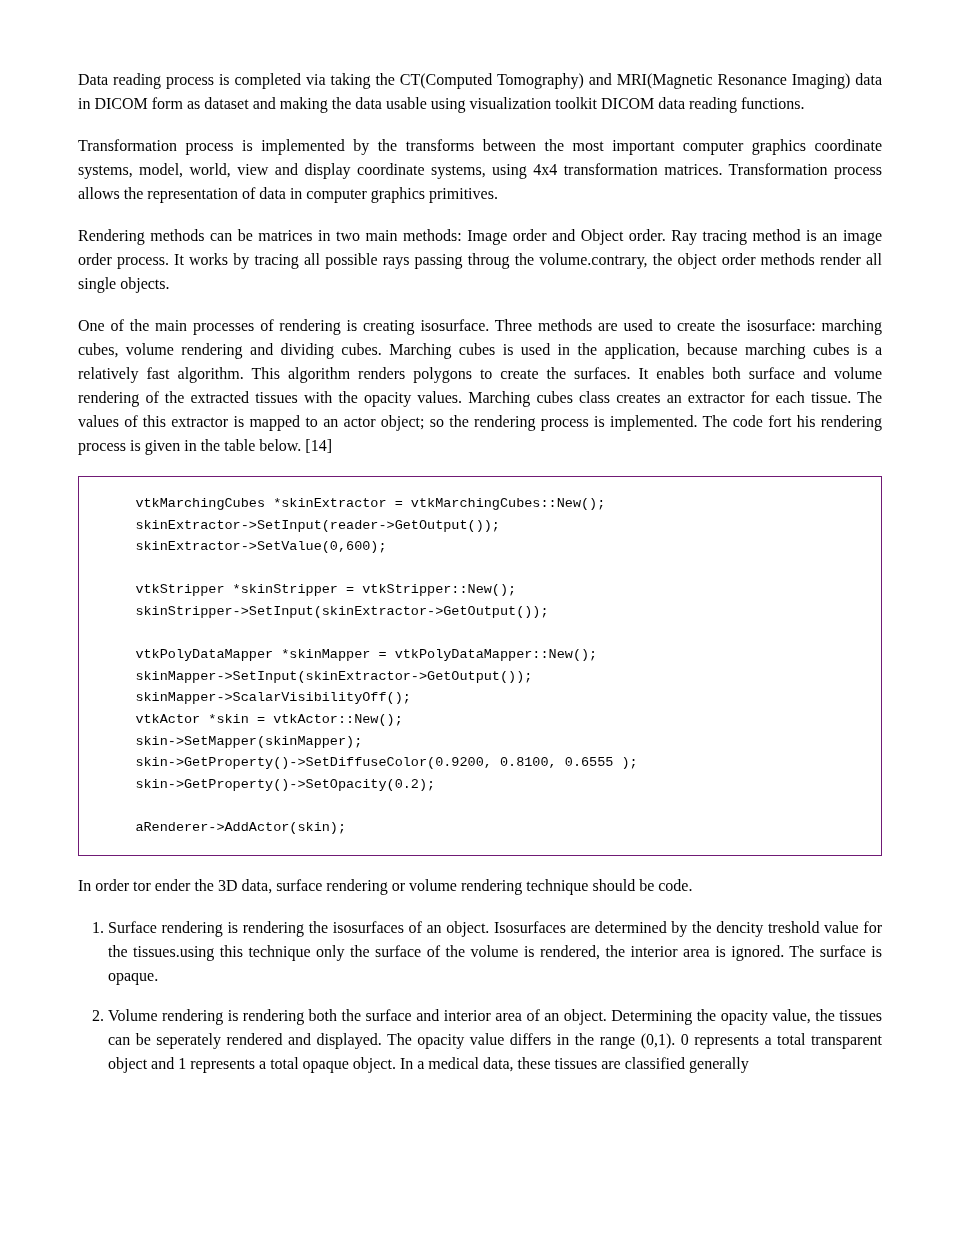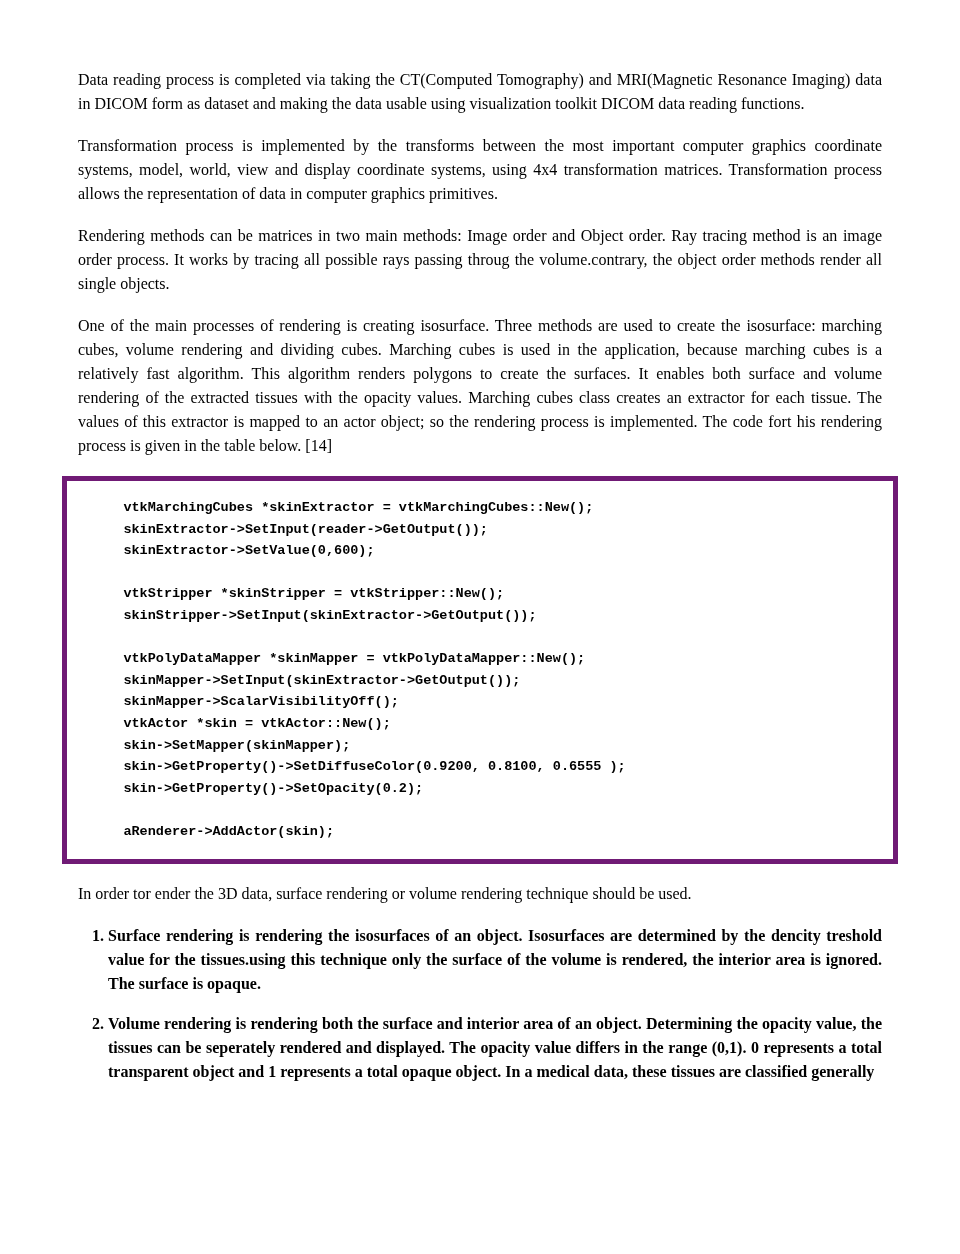--- a/index.html
+++ b/index.html
@@ -17,39 +17,37 @@
       padding: 20px 30px;
       max-width: 960px;
     }
 
     .paragraph {
       margin-bottom: 18px;
       text-align: justify;
     }
 
     .code-block {
-      border: 5px solid #701a75;
+      border: 1px solid #701a75;
       background: #ffffff;
       padding: 16px 24px;
-      margin: 18px 0;
+      margin: 18px 16px;
       font-family: "Courier New", Courier, monospace;
       font-size: 13.5px;
       line-height: 1.6;
       white-space: pre;
-      font-weight: bold;
     }
 
     .ordered-list {
       margin: 12px 0 12px 30px;
     }
 
     .ordered-list li {
       margin-bottom: 14px;
       text-align: justify;
-      font-weight: bold;
     }
   </style>
 </head>
 <body>
 
 <p class="paragraph">Data reading process is completed via taking the CT(Computed Tomography) and MRI(Magnetic Resonance Imaging) data in DICOM form as dataset and making the data usable using visualization toolkit DICOM data reading functions.</p>
 
 <p class="paragraph">Transformation process is implemented by the transforms between the most important computer graphics coordinate systems, model, world, view and display coordinate systems, using 4x4 transformation matrices. Transformation process allows the representation of data in computer graphics primitives.</p>
 
 <p class="paragraph">Rendering methods can be matrices in two main methods: Image order and Object order. Ray tracing method is an image order process. It works by tracing all possible rays passing throug the volume.contrary, the object order methods render all single objects.</p>
@@ -66,18 +64,18 @@
     vtkPolyDataMapper *skinMapper = vtkPolyDataMapper::New();
     skinMapper-&gt;SetInput(skinExtractor-&gt;GetOutput());
     skinMapper-&gt;ScalarVisibilityOff();
     vtkActor *skin = vtkActor::New();
     skin-&gt;SetMapper(skinMapper);
     skin-&gt;GetProperty()-&gt;SetDiffuseColor(0.9200, 0.8100, 0.6555 );
     skin-&gt;GetProperty()-&gt;SetOpacity(0.2);
 
     aRenderer-&gt;AddActor(skin);</div>
 
-<p class="paragraph">In order tor ender the 3D data,  surface rendering or volume rendering technique  should be used.</p>
+<p class="paragraph">In order tor ender the 3D data,  surface rendering or volume rendering technique  should be code.</p>
 
 <ol class="ordered-list">
   <li>Surface rendering is rendering the isosurfaces of an object. Isosurfaces are determined by the dencity treshold value for the tissues.using this technique only the surface of the volume is rendered, the interior area is ignored. The surface is opaque.</li>
   <li>Volume rendering is rendering both the surface and interior area of an object. Determining the opacity value, the tissues can be seperately rendered and displayed. The opacity value differs in the range (0,1). 0 represents a total transparent object and 1 represents a total opaque object.  In a medical data, these tissues are classified generally</li>
 </ol>
 
 </body></html>

